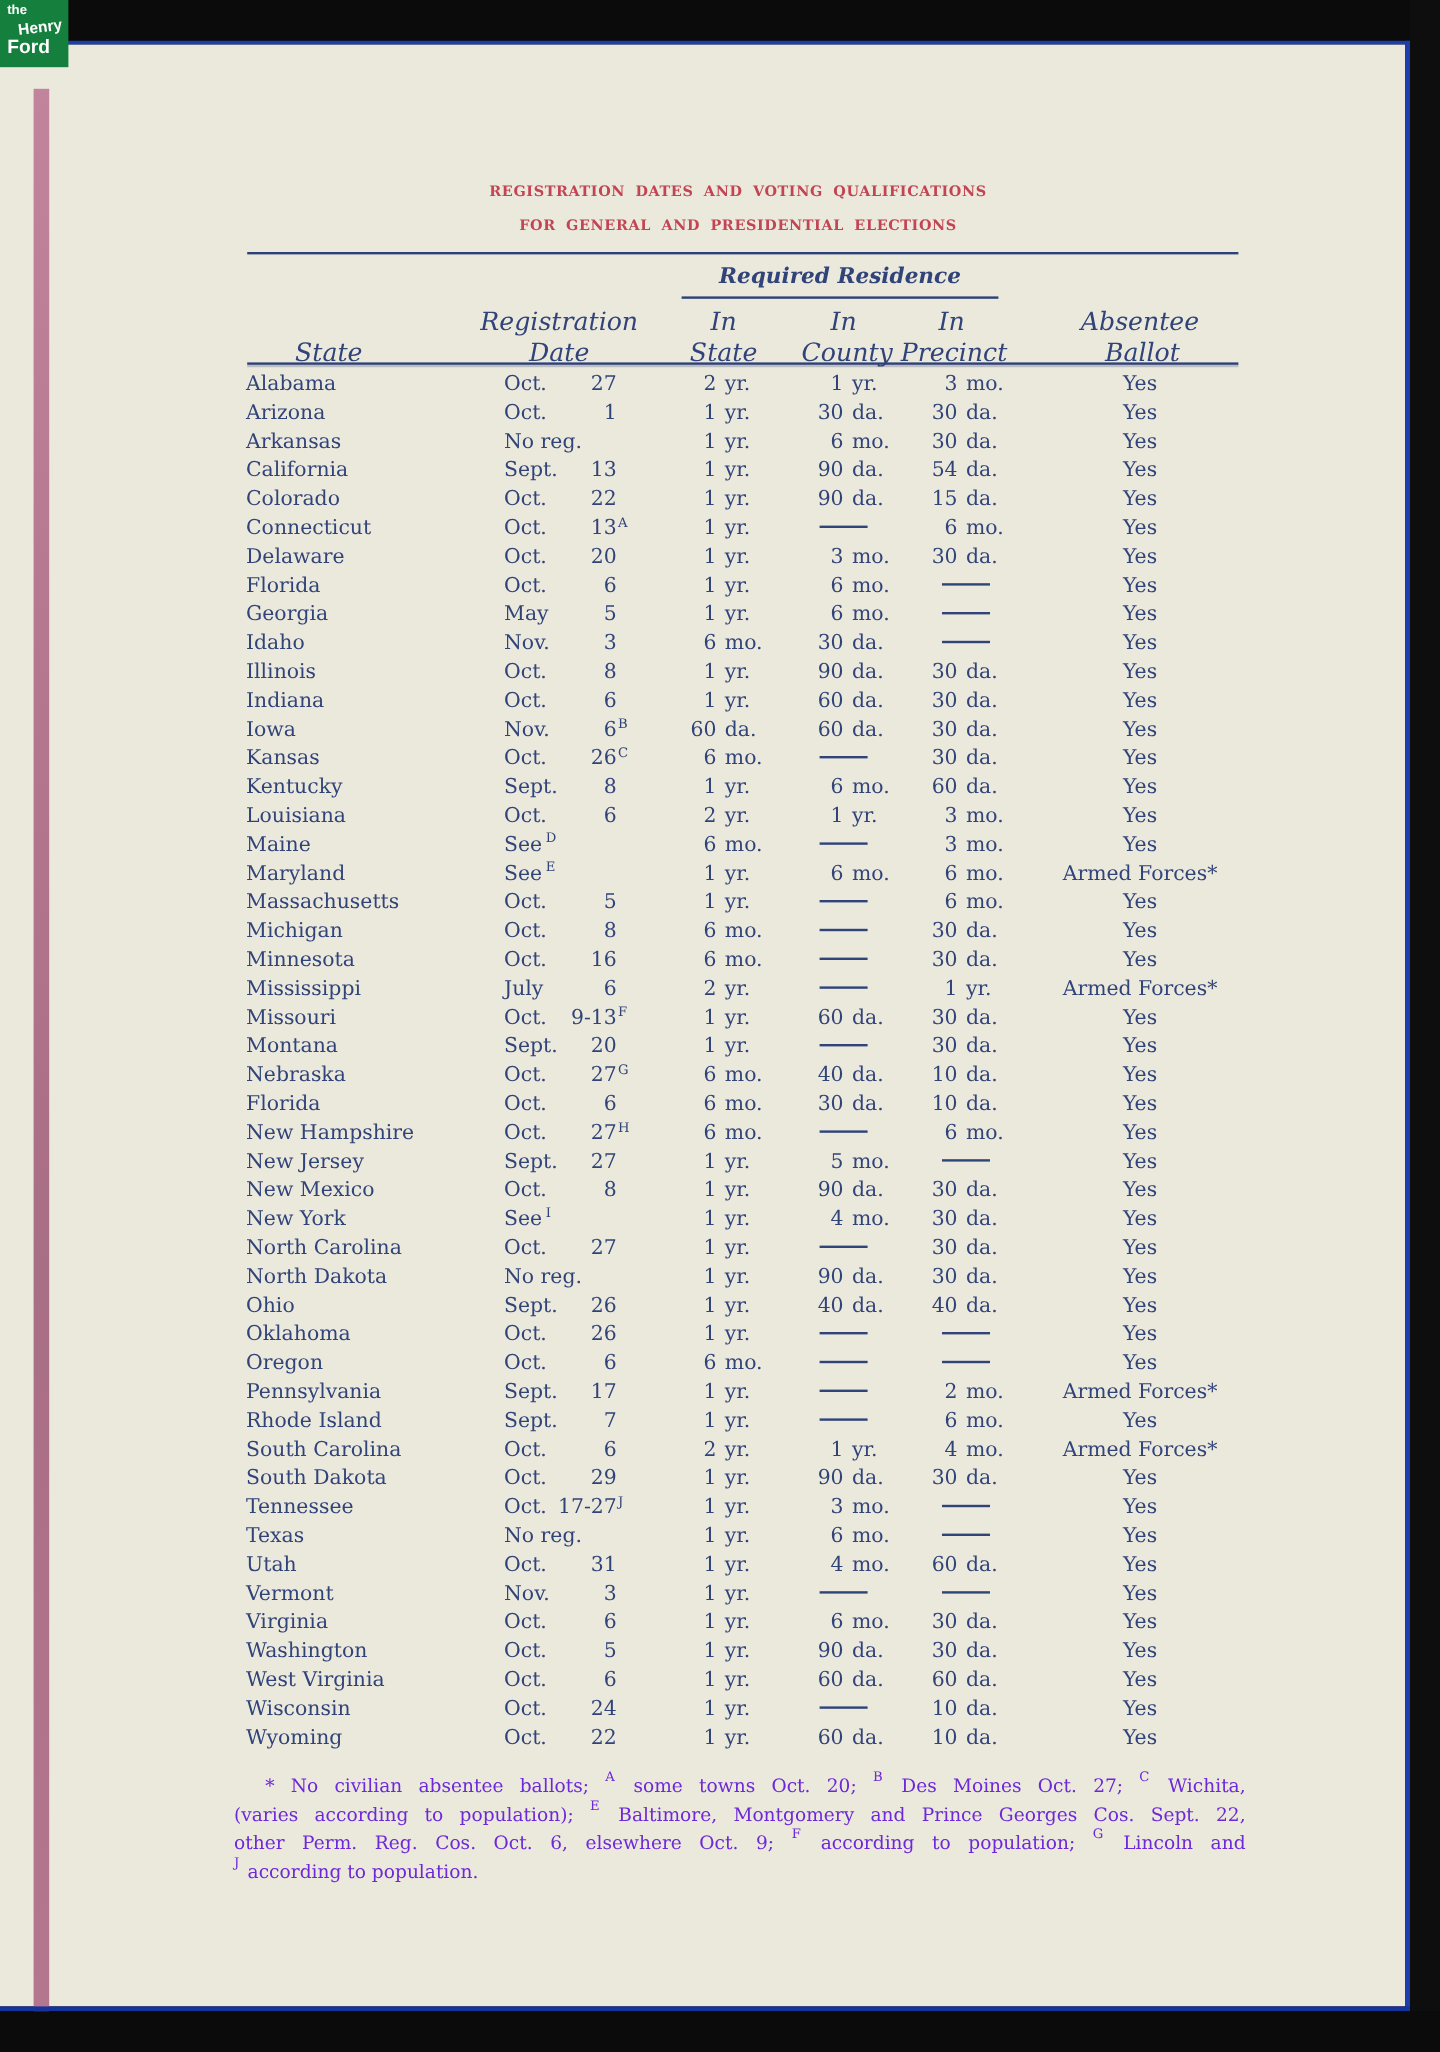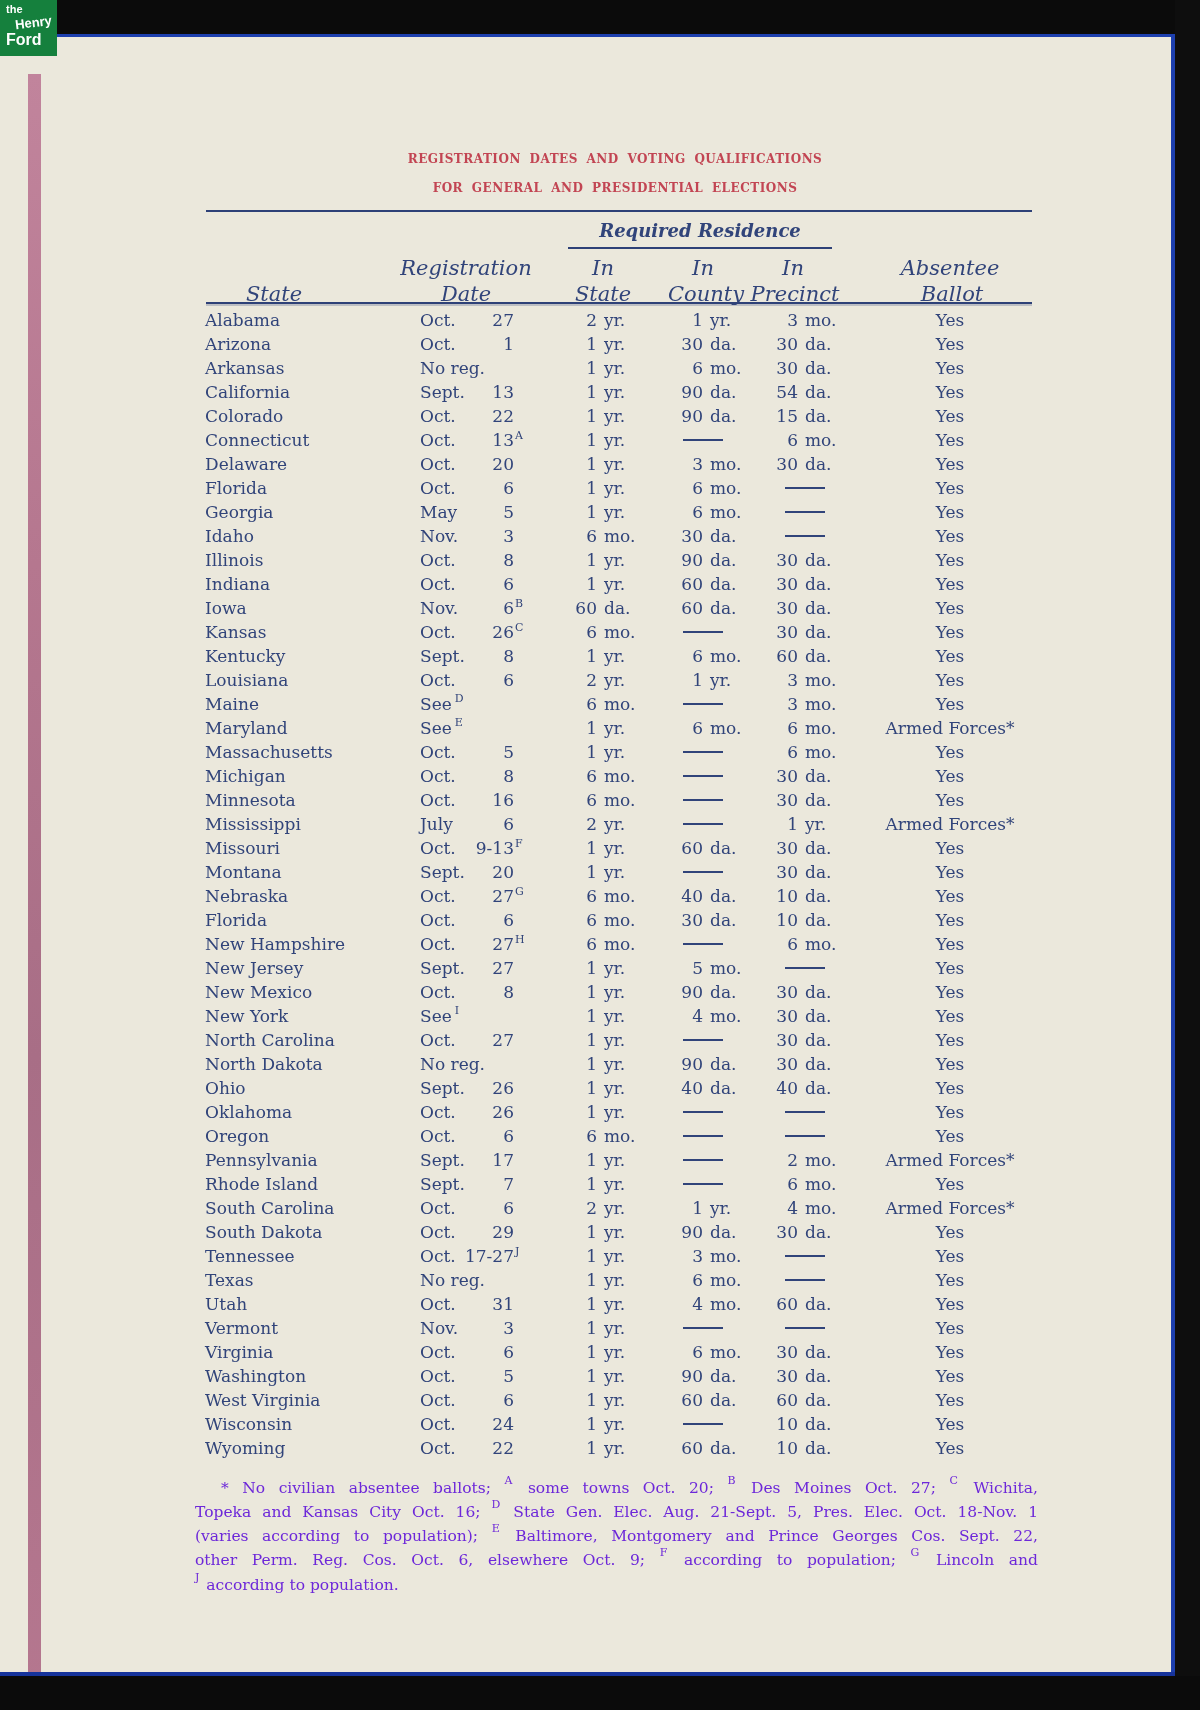--- a/index.html
+++ b/index.html
@@ -987,21 +987,20 @@
           <div class="c cp">
             <span class="n">10</span>
             <span class="u">da.</span>
           </div>
           <div class="c ca">Yes</div>
         </div>
       </div>
 
     <div class="footnotes" id="footnotes">
         <div class="fline first">* No civilian absentee ballots; <sup>A</sup> some towns Oct. 20; <sup>B</sup> Des Moines Oct. 27; <sup>C</sup> Wichita,</div>
-        <div class="fline">Topeka and Kansas City Oct. 16; <sup>D</sup> State Gen. Elec. Aug. 21-Sept. 5, Pres. Elec. Oct. 18-Nov. 1</div>
         <div class="fline">(varies according to population); <sup>E</sup> Baltimore, Montgomery and Prince Georges Cos. Sept. 22,</div>
         <div class="fline">other Perm. Reg. Cos. Oct. 6, elsewhere Oct. 9; <sup>F</sup> according to population; <sup>G</sup> Lincoln and</div>
         <div class="fline last"><sup>J</sup> according to population.</div>
       </div>
   </div>
 </div>
 
 <div class="band-top"></div>
 <div class="edge-top"></div>
 <div class="band-right"></div>

